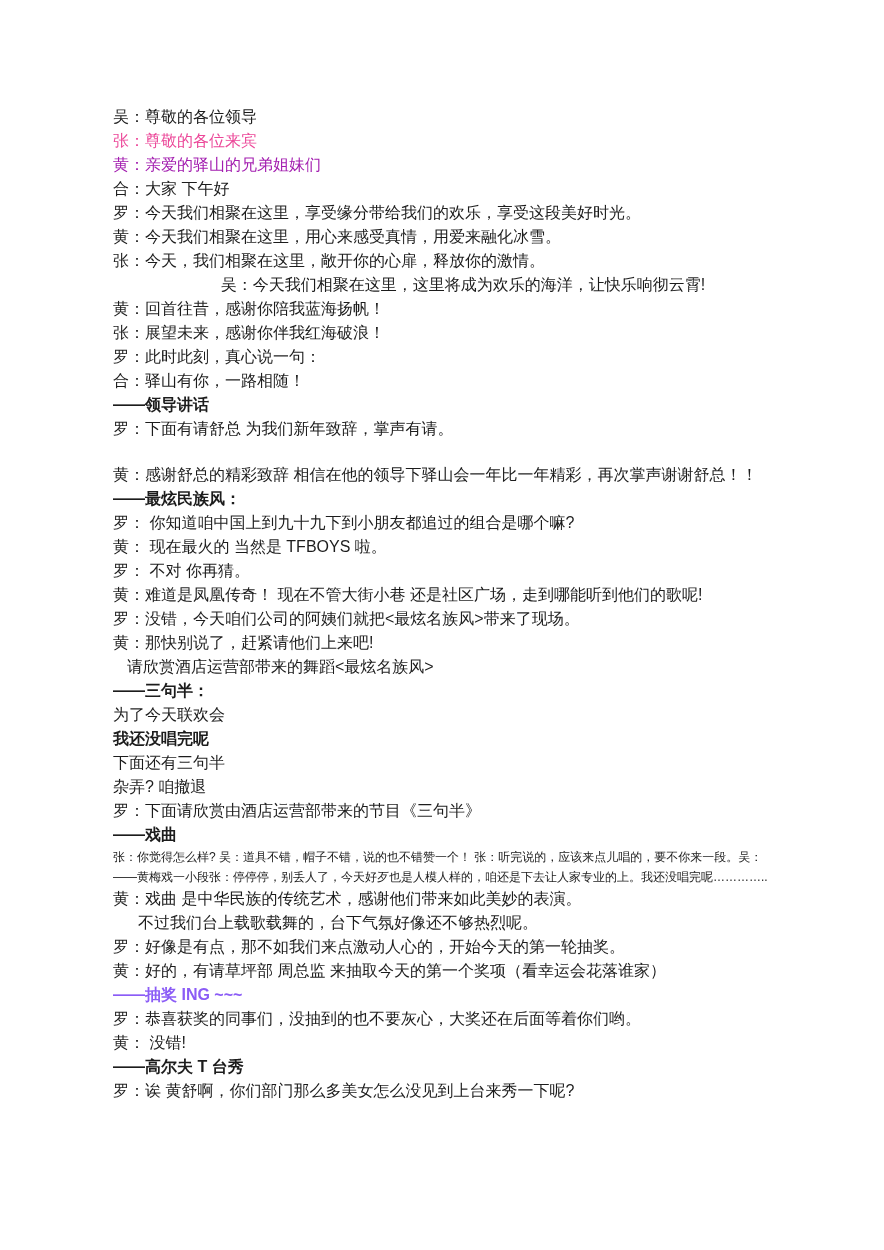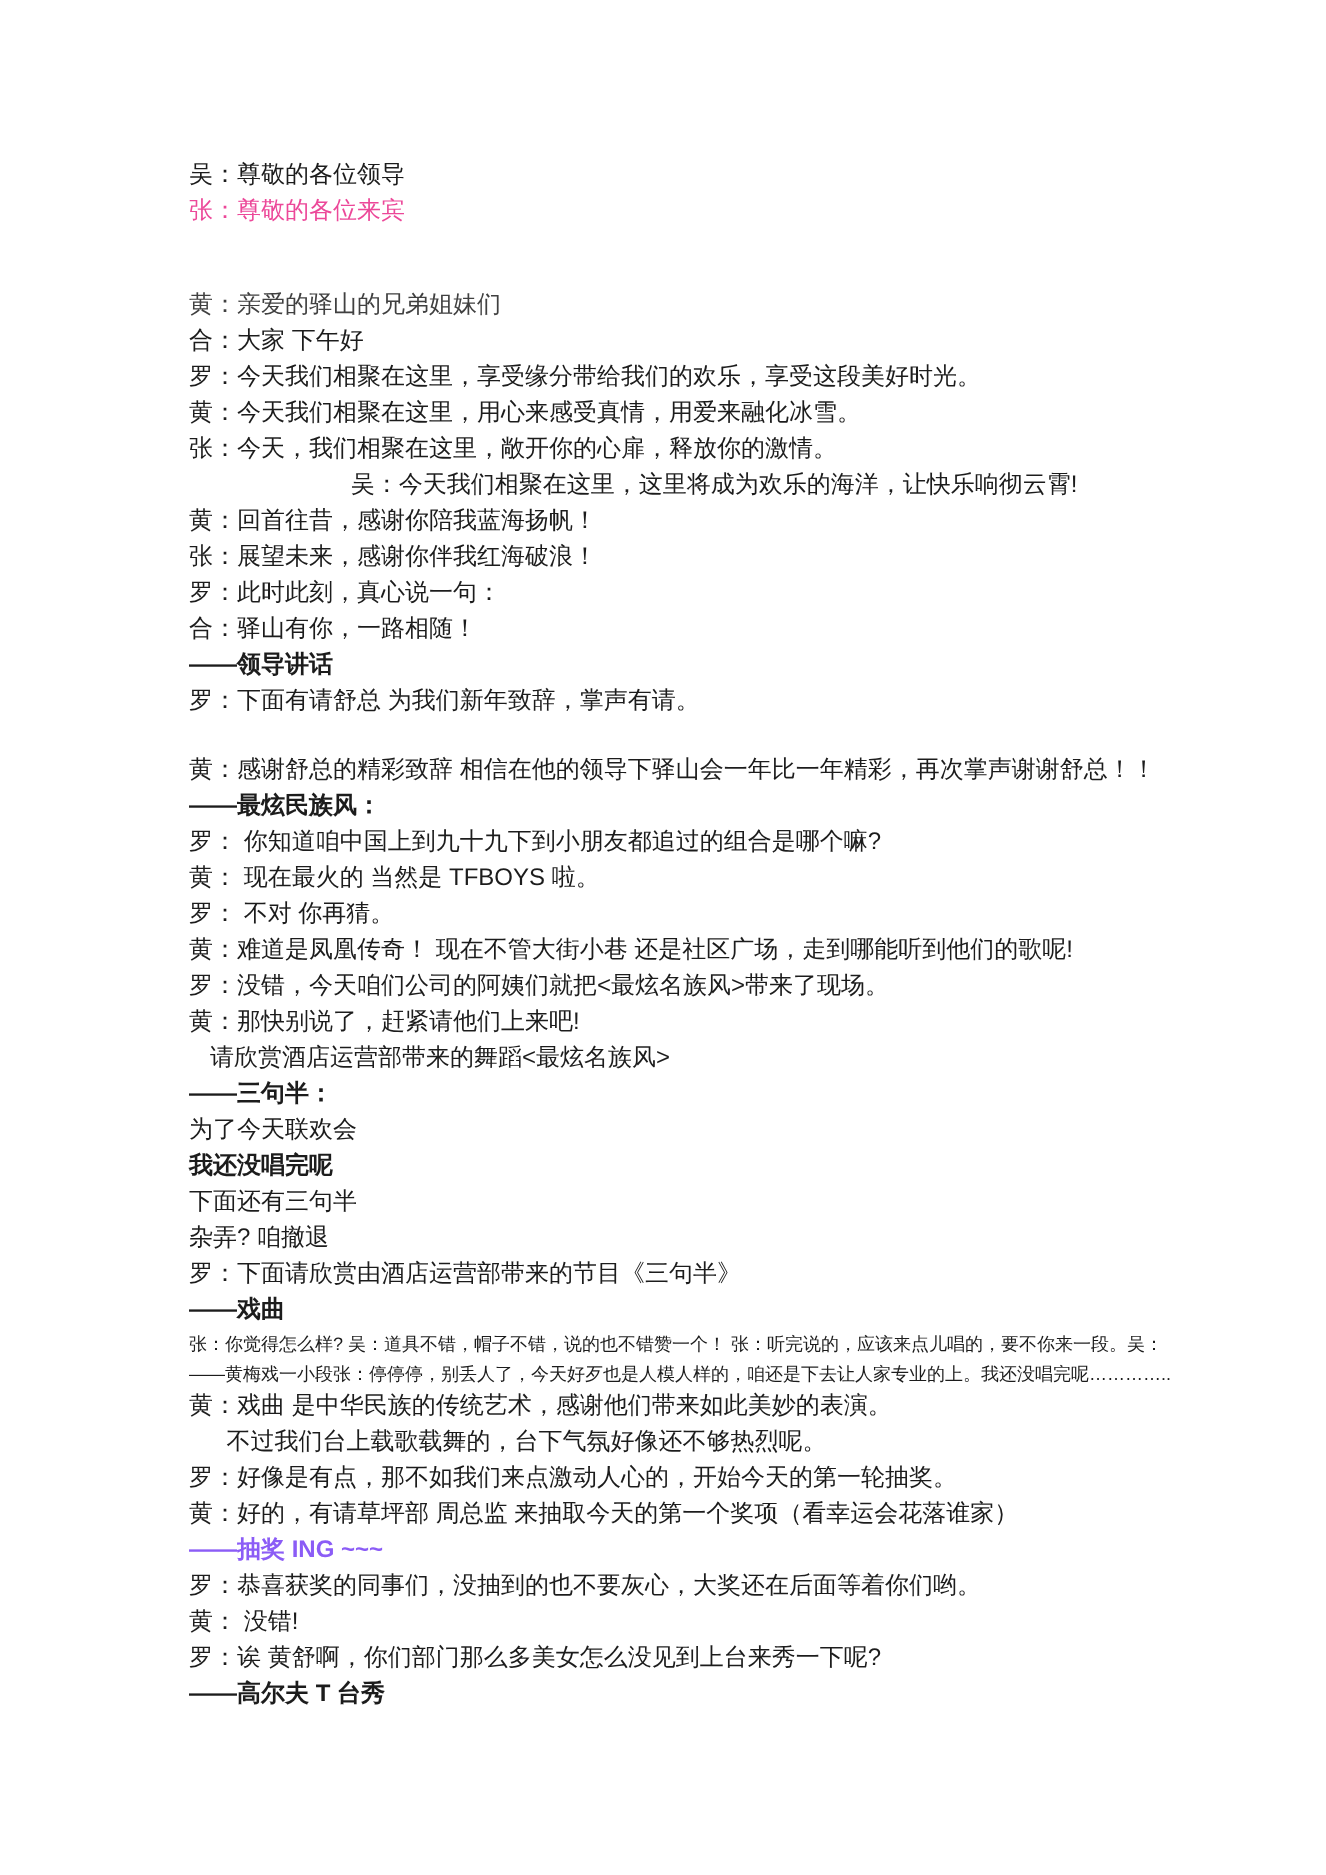--- a/index.html
+++ b/index.html
@@ -11,21 +11,21 @@
     position: relative;
     width: 884px;
     height: 1250px;
     background: #ffffff;
     overflow: hidden;
     font-family: "Liberation Sans", "DejaVu Sans", sans-serif;
   }
   .content {
     position: absolute;
     top: 105px;
-    left: 126px;
+    left: 113px;
     width: 700px;
   }
   .line {
     white-space: pre;
     font-size: 16px;
     line-height: 24px;
     color: #1c1c1c;
   }
   .line.heading {
     font-weight: bold;
@@ -47,21 +47,21 @@
     height: 22px;
   }
 </style>
 </head>
 <body>
 
 <div class="page" style="background: rgb(255, 255, 255);">
   <div class="content" id="script-content">
       <div class="line dialog" style="color: rgb(28, 28, 28);">吴：尊敬的各位领导</div>
       <div class="line dialog" style="color: #ec4899;">张：尊敬的各位来宾</div>
-      <div class="line dialog" style="color: #404040; margin-top: 39px;">黄：亲爱的驿山的兄弟姐妹们</div>
+      <div class="line dialog" style="color: #a21caf;">黄：亲爱的驿山的兄弟姐妹们</div>
       <div class="line dialog" style="color: rgb(28, 28, 28);">合：大家 下午好</div>
       <div class="line dialog" style="color: rgb(28, 28, 28);">罗：今天我们相聚在这里，享受缘分带给我们的欢乐，享受这段美好时光。</div>
       <div class="line dialog" style="color: rgb(28, 28, 28);">黄：今天我们相聚在这里，用心来感受真情，用爱来融化冰雪。</div>
       <div class="line dialog" style="color: rgb(28, 28, 28);">张：今天，我们相聚在这里，敞开你的心扉，释放你的激情。</div>
       <div class="line dialog" style="color: rgb(28, 28, 28); text-align: center;">吴：今天我们相聚在这里，这里将成为欢乐的海洋，让快乐响彻云霄!</div>
       <div class="line dialog" style="color: rgb(28, 28, 28);">黄：回首往昔，感谢你陪我蓝海扬帆！</div>
       <div class="line dialog" style="color: rgb(28, 28, 28);">张：展望未来，感谢你伴我红海破浪！</div>
       <div class="line dialog" style="color: rgb(28, 28, 28);">罗：此时此刻，真心说一句：</div>
       <div class="line dialog" style="color: rgb(28, 28, 28);">合：驿山有你，一路相随！</div>
       <div class="line heading" style="color: rgb(28, 28, 28);">——领导讲话</div>
@@ -85,16 +85,16 @@
       <div class="line heading" style="color: rgb(28, 28, 28);">——戏曲</div>
       <div class="line small" style="color: rgb(28, 28, 28);">张：你觉得怎么样? 吴：道具不错，帽子不错，说的也不错赞一个！ 张：听完说的，应该来点儿唱的，要不你来一段。吴：</div>
       <div class="line small" style="color: rgb(28, 28, 28);">——黄梅戏一小段张：停停停，别丢人了，今天好歹也是人模人样的，咱还是下去让人家专业的上。我还没唱完呢…………..</div>
       <div class="line dialog" style="color: rgb(28, 28, 28);">黄：戏曲 是中华民族的传统艺术，感谢他们带来如此美妙的表演。</div>
       <div class="line indent2" style="color: rgb(28, 28, 28);">不过我们台上载歌载舞的，台下气氛好像还不够热烈呢。</div>
       <div class="line dialog" style="color: rgb(28, 28, 28);">罗：好像是有点，那不如我们来点激动人心的，开始今天的第一轮抽奖。</div>
       <div class="line dialog" style="color: rgb(28, 28, 28);">黄：好的，有请草坪部 周总监 来抽取今天的第一个奖项（看幸运会花落谁家）</div>
       <div class="line heading" style="color: #8b5cf6;">——抽奖 ING ~~~</div>
       <div class="line dialog" style="color: rgb(28, 28, 28);">罗：恭喜获奖的同事们，没抽到的也不要灰心，大奖还在后面等着你们哟。</div>
       <div class="line dialog" style="color: rgb(28, 28, 28);">黄： 没错!</div>
+      <div class="line heading" style="color: rgb(28, 28, 28);">——高尔夫 T 台秀</div>
       <div class="line dialog" style="color: rgb(28, 28, 28);">罗：诶 黄舒啊，你们部门那么多美女怎么没见到上台来秀一下呢?</div>
-      <div class="line heading" style="color: rgb(28, 28, 28);">——高尔夫 T 台秀</div>
     </div>
 </div>
 
 </body></html>

